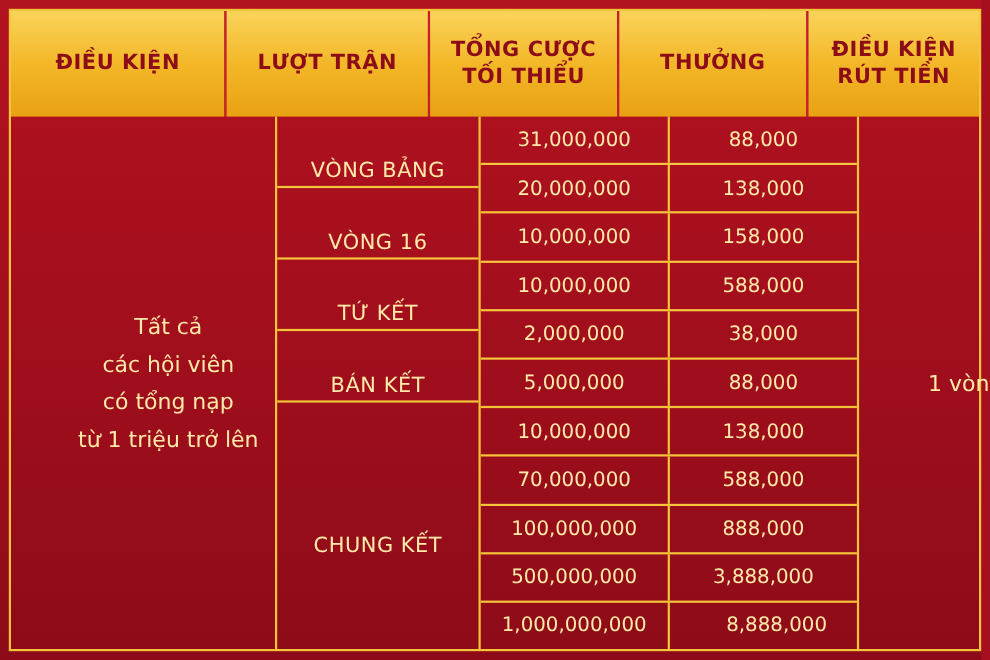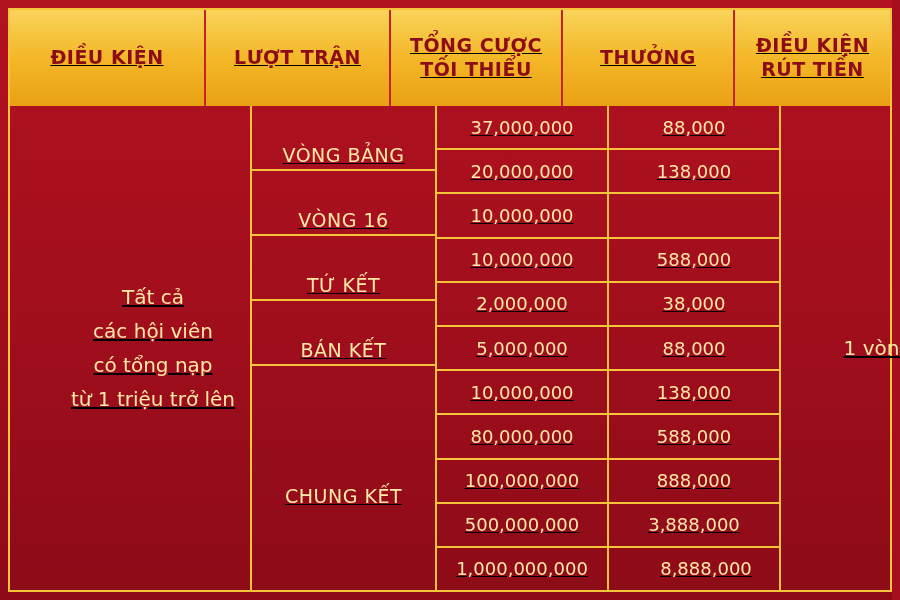--- a/index.html
+++ b/index.html
@@ -12,21 +12,20 @@
     font-family: "DejaVu Sans", sans-serif;
   }
 
   #page {
     position: relative;
     width: 892px;
     height: 600px;
     background: linear-gradient(180deg, #b31220 0%, #a00e1c 55%, #8d0b18 100%);
     box-sizing: border-box;
     padding: 8px 8px 8px 8px;
-    text-decoration: underline;
   }
 
   .table-wrap {
     position: relative;
     width: 884px;
     height: 584px;
     box-sizing: border-box;
     border: 2px solid #f6c43a;
     display: flex;
     flex-direction: column;
@@ -203,48 +202,49 @@
           <div class="stage-cell" style="flex:1 1 0;align-items:center;">
             <span>BÁN KẾT</span>
           </div>
           <div class="stage-cell final" style="flex:7 1 0;">
             <span>CHUNG KẾT</span>
           </div>
         </div>
 
         <div class="num-col">
           <div class="num-row">
-            <div class="num-cell min">37,000,000</div>
+            <div class="num-cell min">31,000,000</div>
             <div class="num-cell bonus">88,000</div>
           </div>
           <div class="num-row">
             <div class="num-cell min">20,000,000</div>
             <div class="num-cell bonus">138,000</div>
           </div>
           <div class="num-row">
             <div class="num-cell min">10,000,000</div>
+            <div class="num-cell bonus">158,000</div>
           </div>
           <div class="num-row">
             <div class="num-cell min">10,000,000</div>
             <div class="num-cell bonus">588,000</div>
           </div>
           <div class="num-row">
             <div class="num-cell min">2,000,000</div>
             <div class="num-cell bonus">38,000</div>
           </div>
           <div class="num-row">
             <div class="num-cell min">5,000,000</div>
             <div class="num-cell bonus">88,000</div>
           </div>
           <div class="num-row">
             <div class="num-cell min">10,000,000</div>
             <div class="num-cell bonus">138,000</div>
           </div>
           <div class="num-row">
-            <div class="num-cell min">80,000,000</div>
+            <div class="num-cell min">70,000,000</div>
             <div class="num-cell bonus">588,000</div>
           </div>
           <div class="num-row">
             <div class="num-cell min">100,000,000</div>
             <div class="num-cell bonus">888,000</div>
           </div>
           <div class="num-row">
             <div class="num-cell min">500,000,000</div>
             <div class="num-cell bonus">3,888,000</div>
           </div>

